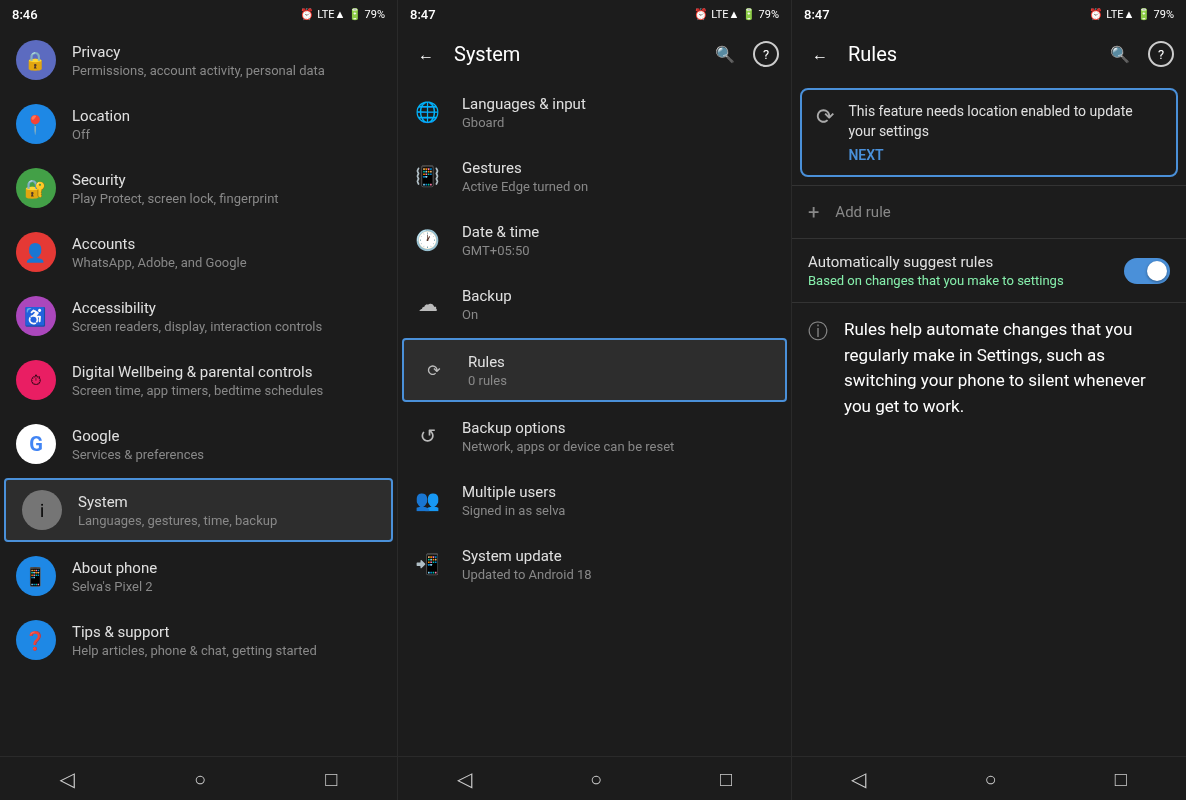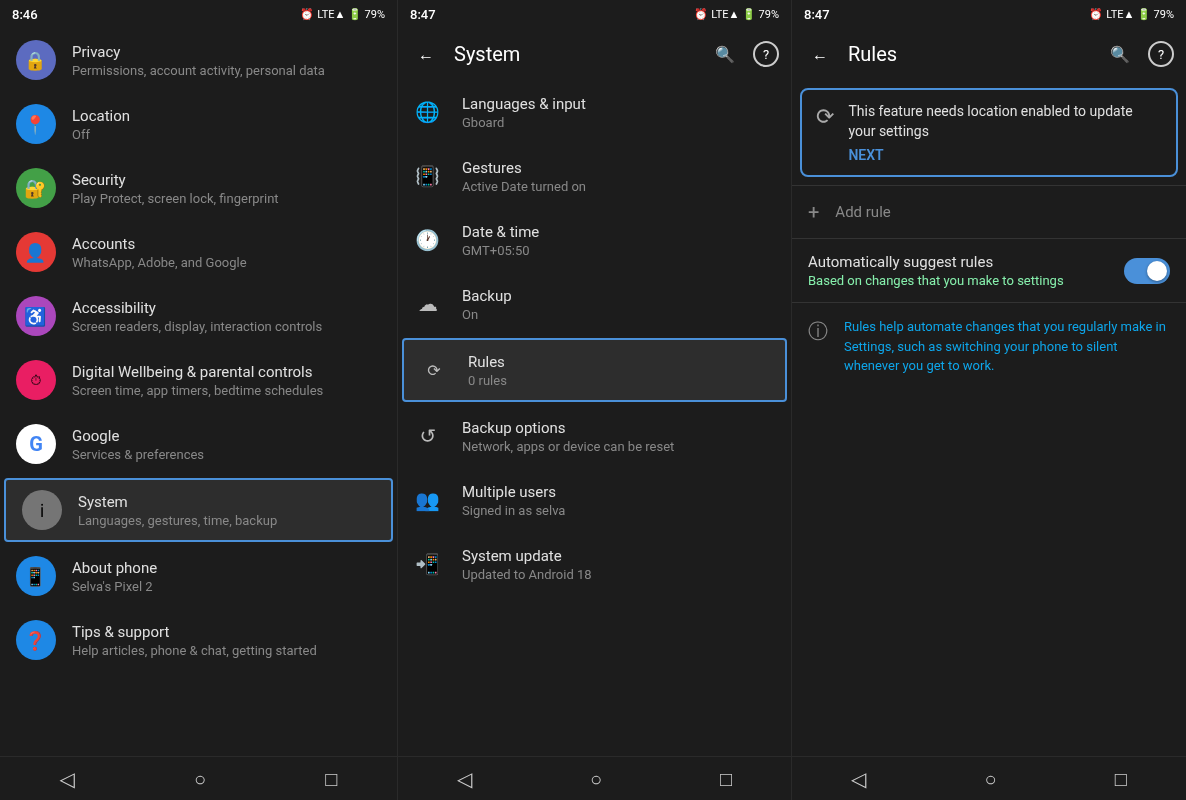--- a/index.html
+++ b/index.html
@@ -265,21 +265,21 @@
       box-shadow: 0 1px 3px rgba(0,0,0,0.4);
     }
 
     .info-row {
       display: flex;
       align-items: flex-start;
       padding: 14px 16px;
       gap: 16px;
     }
     .info-icon { color: #888; font-size: 20px; flex-shrink: 0; margin-top: 1px; }
-    .info-text { color: #0ea5e9; font-size: 13px; line-height: 1.5; }
+    .info-text { color: #ffffff; font-size: 17px; line-height: 1.5; }
   </style>
 </head>
 <body>
 
 <div class="panel panel-1">
 
   <div class="status-bar">
     <span class="status-time">8:46</span>
     <span class="status-icons">⏰ LTE▲ 🔋 79%</span>
   </div>
@@ -396,21 +396,21 @@
       <div class="menu-text">
         <div class="menu-title">Languages &amp; input</div>
         <div class="menu-subtitle">Gboard</div>
       </div>
     </div>
 
     <div class="menu-item">
       <div class="menu-icon">📳</div>
       <div class="menu-text">
         <div class="menu-title">Gestures</div>
-        <div class="menu-subtitle">Active Date turned on</div>
+        <div class="menu-subtitle">Active Edge turned on</div>
       </div>
     </div>
 
     <div class="menu-item">
       <div class="menu-icon">🕐</div>
       <div class="menu-text">
         <div class="menu-title">Date &amp; time</div>
         <div class="menu-subtitle">GMT+05:50</div>
       </div>
     </div>

